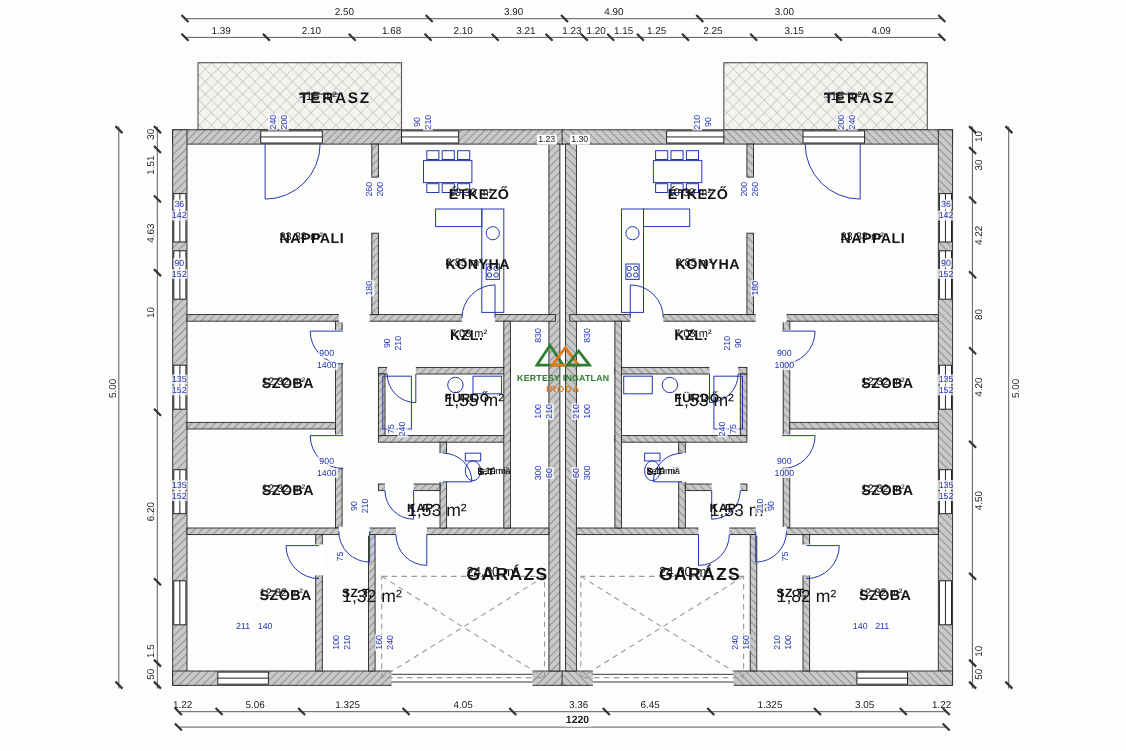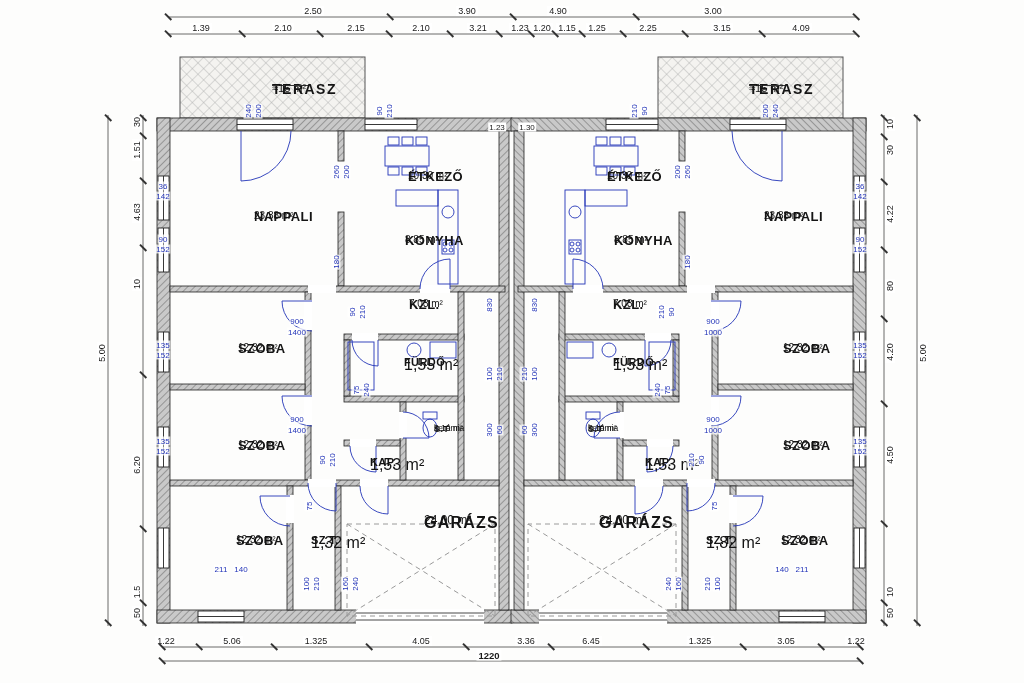--- a/index.html
+++ b/index.html
@@ -283,40 +283,40 @@
       <div class="room lg" style="left: 599px; top: 514px;">
         <span class="nm">GARÁZS</span>
         <span class="ar">24,00 m²</span>
       </div>
       <span class="dim" style="left: 313px; top: 11px;">2.50</span>
       <span class="dim" style="left: 467px; top: 11px;">3.90</span>
       <span class="dim" style="left: 558px; top: 11px;">4.90</span>
       <span class="dim" style="left: 713px; top: 11px;">3.00</span>
       <span class="dim" style="left: 201px; top: 28px;">1.39</span>
       <span class="dim" style="left: 283px; top: 28px;">2.10</span>
-      <span class="dim" style="left: 356px; top: 28px;">2.15</span>
+      <span class="dim" style="left: 356px; top: 28px;">1.68</span>
       <span class="dim" style="left: 421px; top: 28px;">2.10</span>
       <span class="dim" style="left: 478px; top: 28px;">3.21</span>
       <span class="dim" style="left: 520px; top: 28px;">1.23</span>
       <span class="dim" style="left: 542px; top: 28px;">1.20</span>
       <span class="dim" style="left: 567px; top: 28px;">1.15</span>
       <span class="dim" style="left: 597px; top: 28px;">1.25</span>
       <span class="dim" style="left: 648px; top: 28px;">2.25</span>
       <span class="dim" style="left: 722px; top: 28px;">3.15</span>
       <span class="dim" style="left: 801px; top: 28px;">4.09</span>
       <span class="dim" style="left: 166px; top: 641px;">1.22</span>
       <span class="dim" style="left: 232px; top: 641px;">5.06</span>
       <span class="dim" style="left: 316px; top: 641px;">1.325</span>
       <span class="dim" style="left: 421px; top: 641px;">4.05</span>
       <span class="dim" style="left: 526px; top: 641px; text-align: right;">3.36</span>
       <span class="dim" style="left: 591px; top: 641px;">6.45</span>
       <span class="dim" style="left: 700px; top: 641px;">1.325</span>
       <span class="dim" style="left: 786px; top: 641px;">3.05</span>
       <span class="dim" style="left: 856px; top: 641px;">1.22</span>
-      <span class="dim total" style="left: 489px; top: 655px;">1220</span>
+      <span class="dim total" style="left: 525px; top: 655px;">1220</span>
       <span class="dim v" style="left: 102px; top: 353px;">5.00</span>
       <span class="dim v" style="left: 137px; top: 122px;">30</span>
       <span class="dim v" style="left: 137px; top: 150px;">1.51</span>
       <span class="dim v" style="left: 137px; top: 212px;">4.63</span>
       <span class="dim v" style="left: 137px; top: 284px;">10</span>
       <span class="dim v" style="left: 137px; top: 465px;">6.20</span>
       <span class="dim v" style="left: 137px; top: 592px;">1.5</span>
       <span class="dim v" style="left: 137px; top: 613px;">50</span>
       <span class="dim v" style="left: 890px; top: 124px;">10</span>
       <span class="dim v" style="left: 890px; top: 150px;">30</span>
@@ -449,14 +449,23 @@
       <span class="tick" style="left: 884px; top: 403.5px;"></span>
       <span class="tick" style="left: 884px; top: 523.5px;"></span>
       <span class="tick" style="left: 884px; top: 602.5px;"></span>
       <span class="tick" style="left: 884px; top: 623px;"></span>
       <span class="tick" style="left: 108px; top: 118px;"></span>
       <span class="tick" style="left: 108px; top: 623px;"></span>
       <span class="tick" style="left: 917px; top: 118px;"></span>
       <span class="tick" style="left: 917px; top: 623px;"></span>
     </div>
 
+  <div class="logo">
+    <svg width="52" height="24" viewBox="0 0 52 24">
+      <polygon points="2,22 14,4 26,22" fill="none" stroke="#2e7d32" stroke-width="2.5"></polygon>
+      <polygon points="16,22 28,6 40,22" fill="none" stroke="#e07a1e" stroke-width="2.5"></polygon>
+      <polygon points="30,22 40,9 50,22" fill="none" stroke="#2e7d32" stroke-width="2.5"></polygon>
+    </svg>
+    <span class="l1">KERTESY INGATLAN</span>
+    <span class="l2">IRODA</span>
+  </div>
 
 </div>
 
 </body></html>

